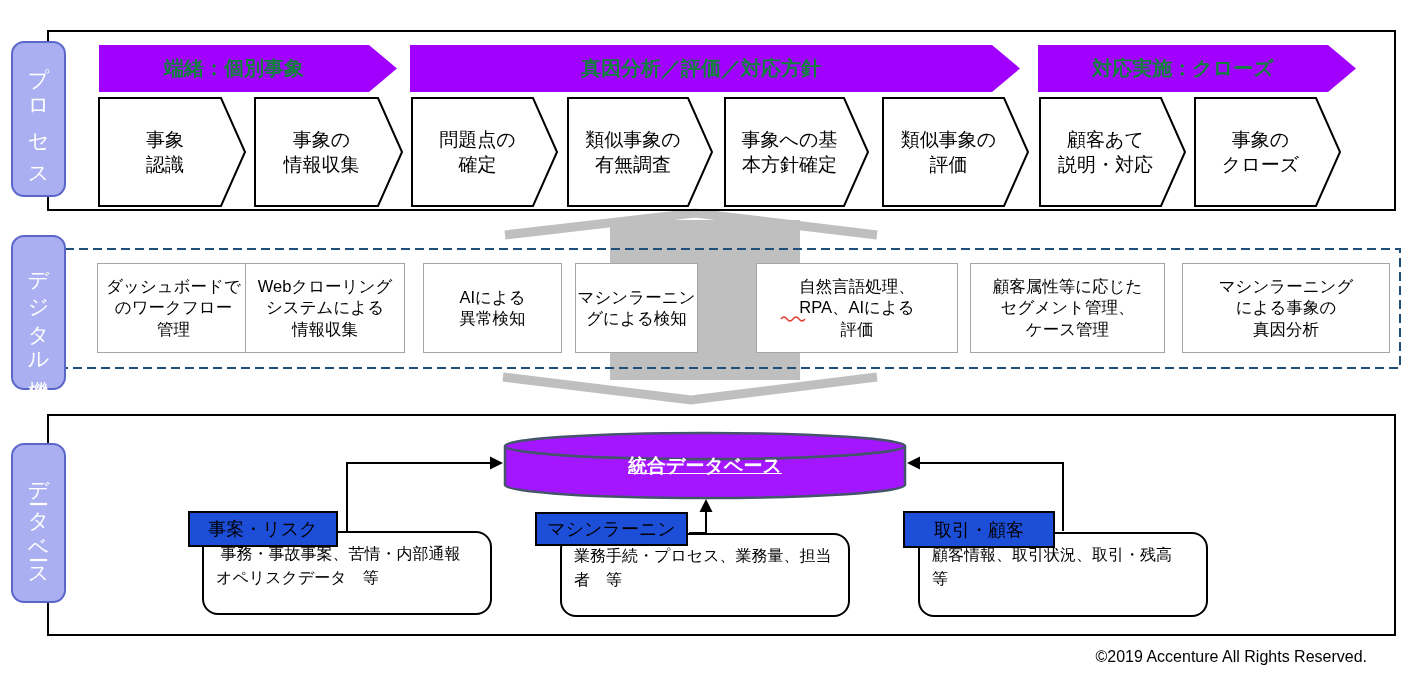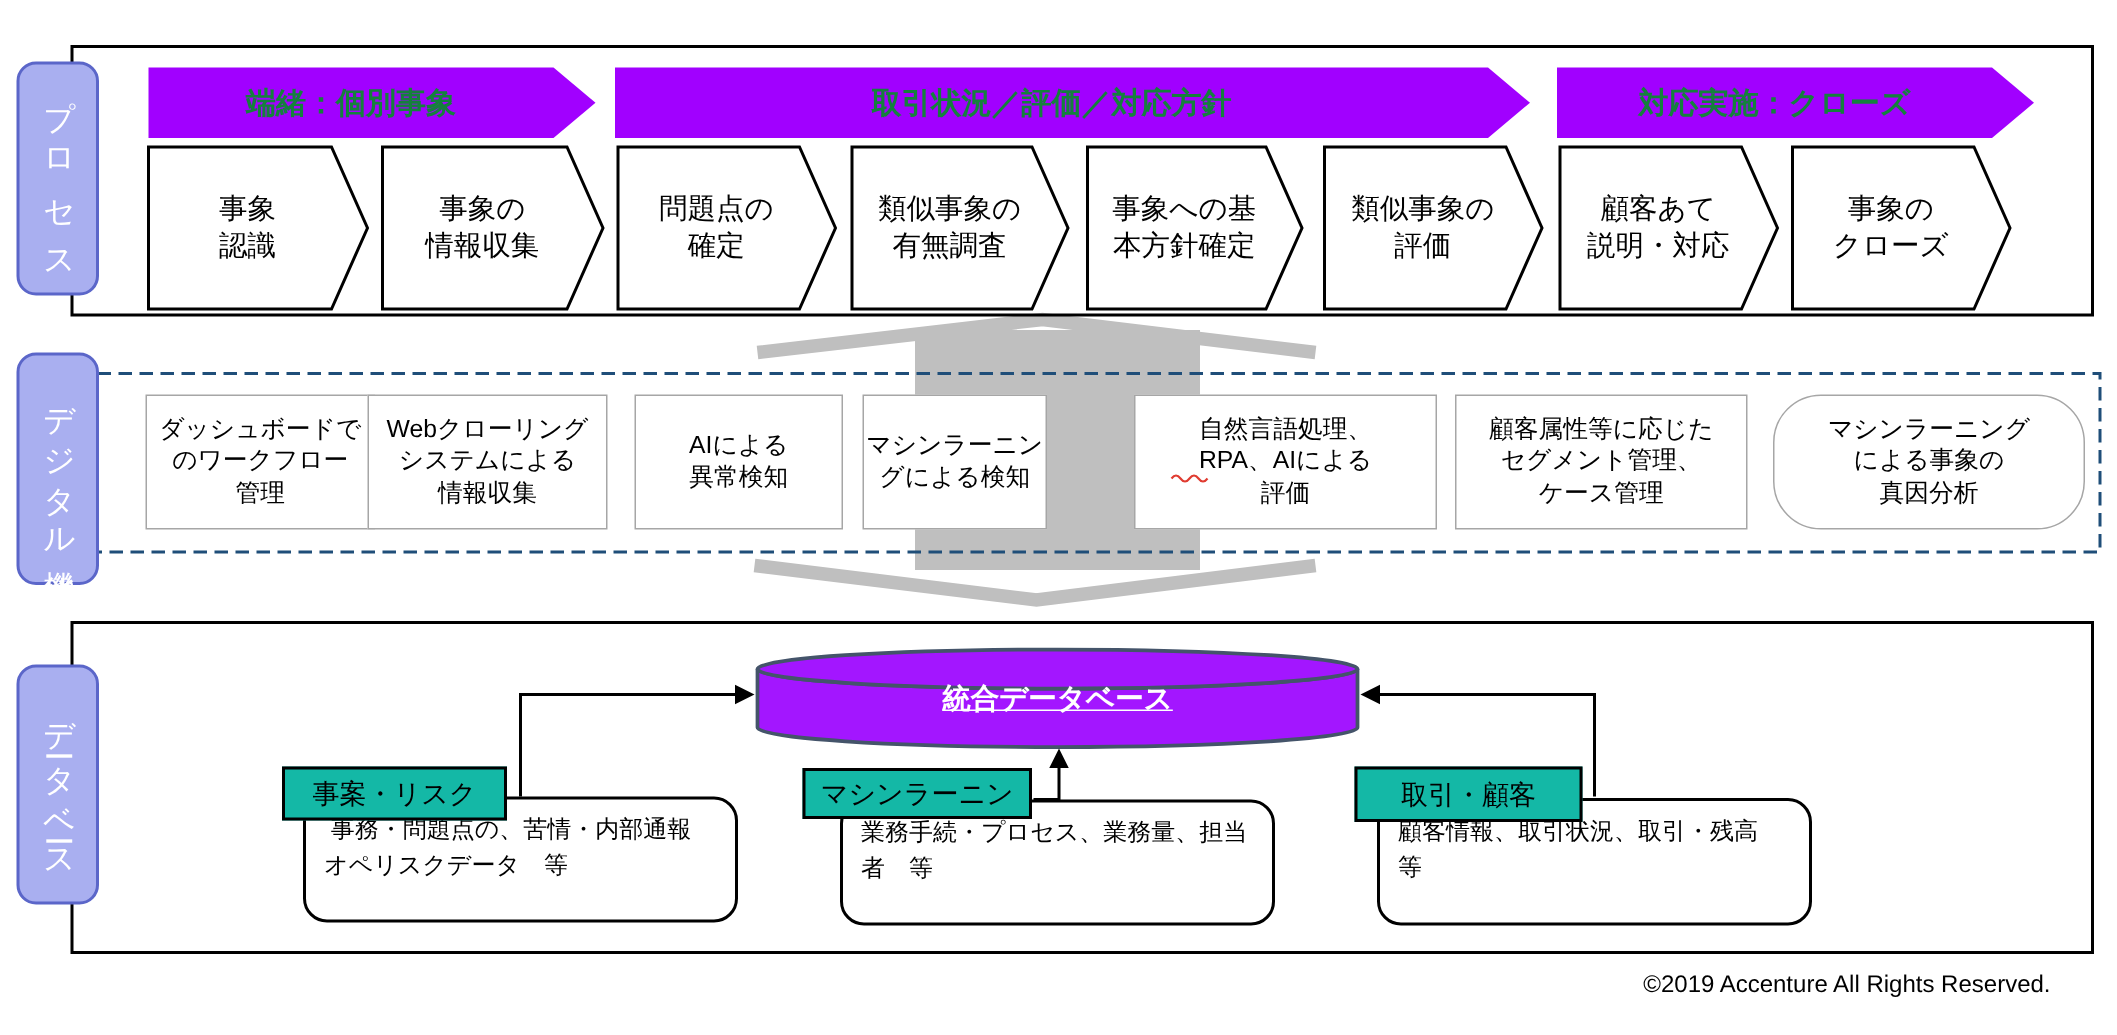--- a/index.html
+++ b/index.html
@@ -11,21 +11,21 @@
   .vlabel{background:#A9AFF0;border:2.2px solid #5B66C9;border-radius:13px;color:#fff;
           writing-mode:vertical-rl;display:flex;align-items:center;justify-content:center;
           font-size:21px;letter-spacing:3px;z-index:6;}
   .ls-wide{letter-spacing:10px;}
   .banner-text{color:#15803d;font-weight:bold;font-size:20px;display:flex;align-items:center;
           justify-content:center;z-index:4;white-space:nowrap;}
   .step-text{font-size:19px;line-height:1.32;display:flex;align-items:center;justify-content:center;
           text-align:center;white-space:pre-line;z-index:4;}
   .fnbox{background:#fff;border:1.5px solid #A6A6A6;display:flex;align-items:center;justify-content:center;
           text-align:center;font-size:16.5px;line-height:1.3;white-space:pre-line;z-index:3;}
-  .srclabel{background:#14b8a6;border:2px solid #000;display:flex;align-items:center;justify-content:center;
+  .srclabel{background:#1d4ed8;border:2px solid #000;display:flex;align-items:center;justify-content:center;
           font-size:18px;z-index:4;}
   .srcnote{background:#fff;border:2.5px solid #000;border-radius:16px;font-size:16px;line-height:1.5;
           padding:9px 12px;white-space:pre-wrap;z-index:3;}
   .dbtext{color:#fff;font-weight:bold;font-size:19px;display:flex;align-items:center;justify-content:center;z-index:4;text-decoration:underline;}
   .footer-text{font-size:16px;z-index:2;white-space:nowrap;}
 </style>
 </head>
 <body>
 
 <div class="canvas">
@@ -63,21 +63,21 @@
   </svg>
 
   <div class="abs band-border" style="left:47px;top:30px;width:1349px;height:181px;"></div>
   <div class="abs band-border" style="left:47px;top:414px;width:1349px;height:222px;"></div>
 
   <div class="abs vlabel ls-wide" style="left:11px;top:41px;width:55px;height:156px;">プロセス</div>
   <div class="abs vlabel" style="left:11px;top:235px;width:55px;height:155px;">デジタル機能</div>
   <div class="abs vlabel" style="left:11px;top:443px;width:55px;height:160px;">データベース</div>
 
   <div class="abs banner-text" style="left:99px;top:45px;width:270px;height:47px;">端緒：個別事象</div>
-  <div class="abs banner-text" style="left:410px;top:45px;width:582px;height:47px;">取引状況／評価／対応方針</div>
+  <div class="abs banner-text" style="left:410px;top:45px;width:582px;height:47px;">真因分析／評価／対応方針</div>
   <div class="abs banner-text" style="left:1038px;top:45px;width:290px;height:47px;">対応実施：クローズ</div>
 
   <div class="abs step-text" style="left:99px;top:98px;width:132px;height:108px;">事象
 認識</div>
   <div class="abs step-text" style="left:255px;top:98px;width:133px;height:108px;">事象の
 情報収集</div>
   <div class="abs step-text" style="left:412px;top:98px;width:131px;height:108px;">問題点の
 確定</div>
   <div class="abs step-text" style="left:568px;top:98px;width:130px;height:108px;">類似事象の
 有無調査</div>
@@ -99,31 +99,31 @@
   <div class="abs fnbox" style="left:423px;top:263px;width:139px;height:90px;">AIによる
 異常検知</div>
   <div class="abs fnbox" style="left:575px;top:263px;width:123px;height:90px;">マシンラーニン
 グによる検知</div>
   <div class="abs fnbox" style="left:756px;top:263px;width:202px;height:90px;">自然言語処理、
 RPA、AIによる
 評価</div>
   <div class="abs fnbox" style="left:970px;top:263px;width:195px;height:90px;">顧客属性等に応じた
 セグメント管理、
 ケース管理</div>
-  <div class="abs fnbox" style="left:1182px;top:263px;width:208px;height:90px;border-radius:32px;">マシンラーニング
+  <div class="abs fnbox" style="left:1182px;top:263px;width:208px;height:90px;">マシンラーニング
 による事象の
 真因分析</div>
 
   <svg class="abs" style="left:779px;top:314px;z-index:5;" width="40" height="8" viewBox="0 0 40 8">
     <path d="M2,5 q3,-4 6,0 t6,0 t6,0 t6,0" fill="none" stroke-width="1.4" stroke="#E03C31"></path>
   </svg>
 
   <div class="abs dbtext" style="left:505px;top:450px;width:400px;height:32px;">統合データベース</div>
 
-  <div class="abs srcnote" style="left:202px;top:531px;width:290px;height:84px;"> 事務・問題点の、苦情・内部通報
+  <div class="abs srcnote" style="left:202px;top:531px;width:290px;height:84px;"> 事務・事故事案、苦情・内部通報
 オペリスクデータ　等</div>
   <div class="abs srclabel" style="left:188px;top:511px;width:150px;height:36px;">事案・リスク</div>
 
   <div class="abs srcnote" style="left:560px;top:533px;width:290px;height:84px;">業務手続・プロセス、業務量、担当
 者　等</div>
   <div class="abs srclabel" style="left:535px;top:512px;width:153px;height:34px;">マシンラーニン</div>
 
   <div class="abs srcnote" style="left:918px;top:532px;width:290px;height:85px;">顧客情報、取引状況、取引・残高
 等</div>
   <div class="abs srclabel" style="left:903px;top:511px;width:152px;height:37px;">取引・顧客</div>

